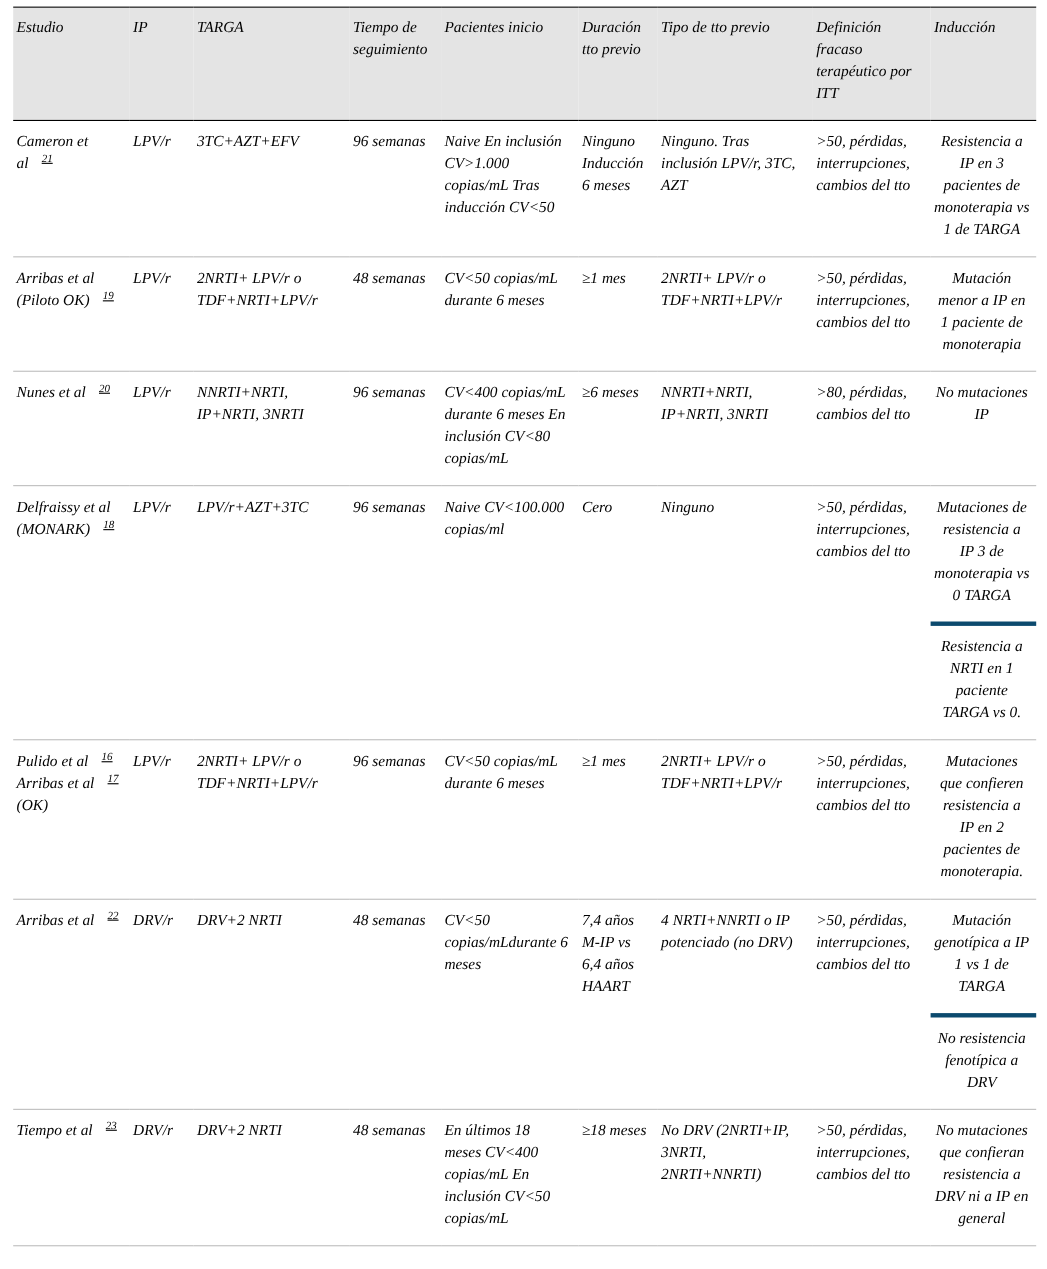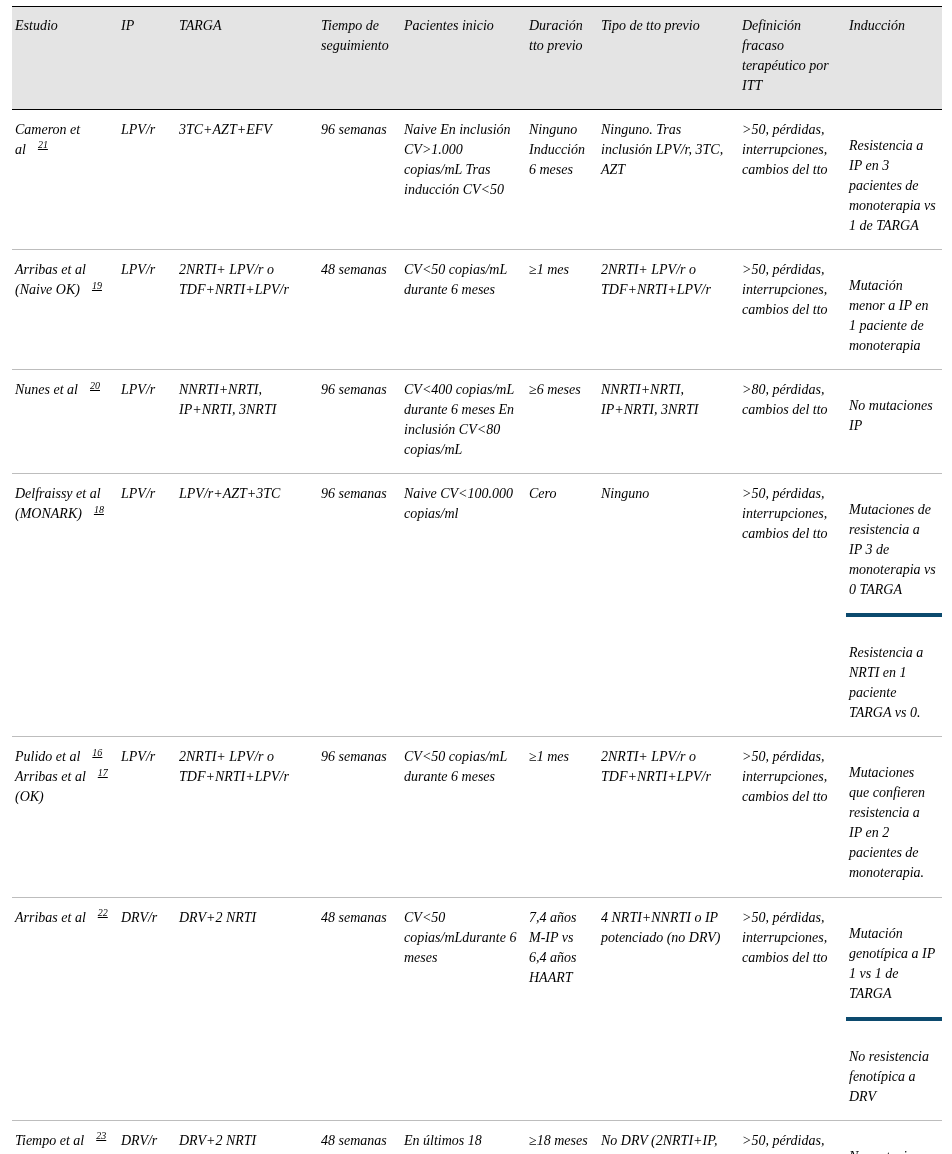--- a/index.html
+++ b/index.html
@@ -26,21 +26,21 @@
     border-top: 1px solid #000000;
     border-bottom: 1px solid #000000;
   }
   tbody td {
     vertical-align: top;
     text-align: left;
     padding: 10px 8px 13px 3px;
     border-bottom: 1px solid #bdbdbd;
   }
   tbody td.cell-mutacion { padding: 0; }
-  .mutacion-part { padding: 26px 6px 13px 3px; }
+  .mutacion-part { padding: 10px 6px 13px 3px; text-align: center; }
   .mutacion-part.divided { border-top: 4px solid #0c4a6e; }
   sup { font-size: 10px; line-height: 0; }
   a.ref { color: #000000; text-decoration: underline; cursor: pointer; margin-left: 12px; }
 </style>
 </head>
 <body>
 
 <div class="table-wrap">
   <table class="studies">
     <colgroup>
@@ -75,21 +75,21 @@
           <td class="cell-tiempo">96 semanas</td>
           <td class="cell-pacientes">Naive En inclusión CV&gt;1.000 copias/mL Tras inducción CV&lt;50</td>
           <td class="cell-duracion">Ninguno Inducción 6 meses</td>
           <td class="cell-tipo">Ninguno. Tras inclusión LPV/r, 3TC, AZT</td>
           <td class="cell-definicion">&gt;50, pérdidas, interrupciones, cambios del tto</td>
           <td class="cell-mutacion">
             <div class="mutacion-part">Resistencia a IP en 3 pacientes de monoterapia vs 1 de TARGA</div>
           </td>
         </tr>
         <tr>
-          <td class="cell-estudio"><span>Arribas et al (Naive OK)</span><sup><a class="ref" href="#">19</a></sup></td>
+          <td class="cell-estudio"><span>Arribas et al (Piloto OK)</span><sup><a class="ref" href="#">19</a></sup></td>
           <td class="cell-ip">LPV/r</td>
           <td class="cell-targa">2NRTI+ LPV/r o TDF+NRTI+LPV/r</td>
           <td class="cell-tiempo">48 semanas</td>
           <td class="cell-pacientes">CV&lt;50 copias/mL durante 6 meses</td>
           <td class="cell-duracion">≥1 mes</td>
           <td class="cell-tipo">2NRTI+ LPV/r o TDF+NRTI+LPV/r</td>
           <td class="cell-definicion">&gt;50, pérdidas, interrupciones, cambios del tto</td>
           <td class="cell-mutacion">
             <div class="mutacion-part">Mutación menor a IP en 1 paciente de monoterapia</div>
           </td>

